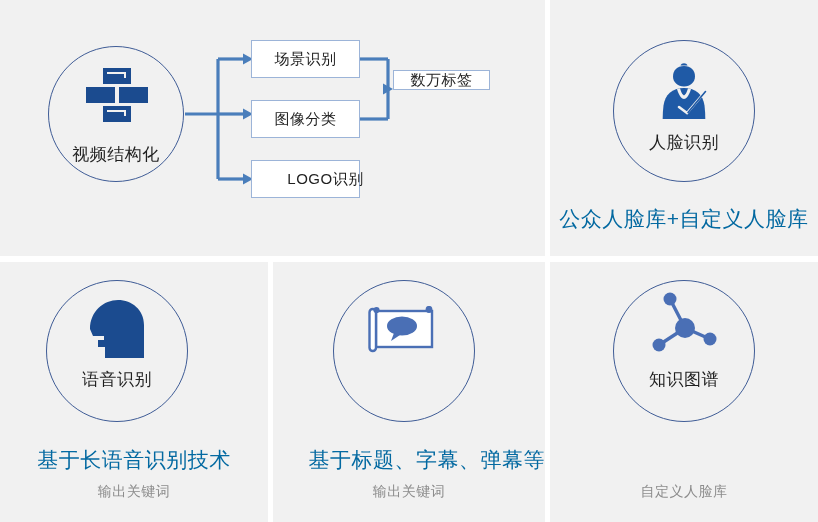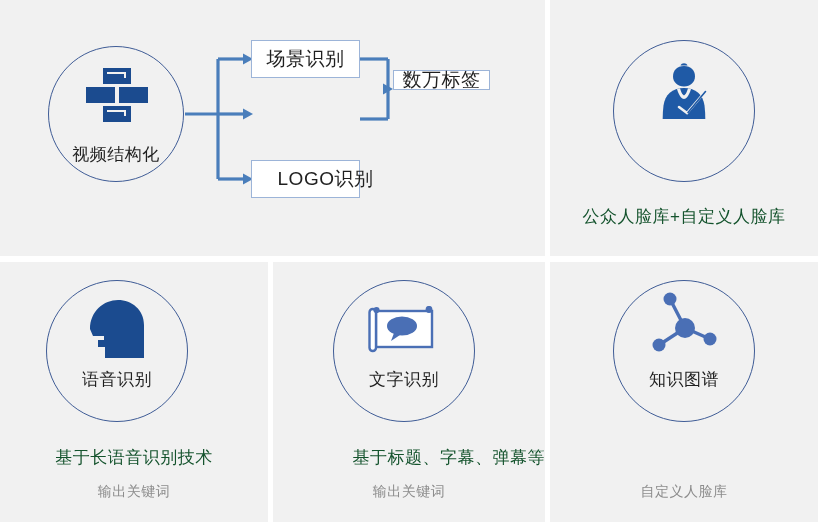--- a/index.html
+++ b/index.html
@@ -51,22 +51,22 @@
     display: flex;
     align-items: center;
     justify-content: center;
   }
 
   
   .caption-main {
     position: absolute;
     width: 100%;
     text-align: center;
-    color: #14532d;
-    font-size: 17px;
+    color: #0369a1;
+    font-size: 21px;
     letter-spacing: 0.5px;
     white-space: nowrap;
   }
   .caption-sub {
     position: absolute;
     width: 100%;
     text-align: center;
     color: #8c8c8c;
     font-size: 14px;
     font-weight: normal;
@@ -77,21 +77,21 @@
   
   .flow-box {
     position: absolute;
     background: #ffffff;
     border: 1.3px solid #9cb4d8;
     box-sizing: border-box;
     display: flex;
     align-items: center;
     justify-content: center;
     color: #1f1f1f;
-    font-size: 19px;
+    font-size: 15px;
     letter-spacing: 0.5px;
     white-space: nowrap;
   }
   .flow-svg {
     position: absolute;
     left: 0;
     top: 0;
     pointer-events: none;
   }
 </style>
@@ -158,20 +158,23 @@
 
       <g stroke="#4a7ebb" stroke-width="3.2" fill="none">
         <path d="M388 89 H383"></path>
       </g>
     </svg>
 
     <div class="flow-box" style="left:251px; top:40px; width:109px; height:38px;">
       <span>场景识别</span>
     </div>
 
+    <div class="flow-box" style="left:251px; top:100px; width:109px; height:38px;">
+      <span>图像分类</span>
+    </div>
 
     <div class="flow-box" style="left:251px; top:160px; width:109px; height:38px;padding-left:40px;">
       <span>LOGO识别</span>
     </div>
 
     <div class="flow-box" style="left:393px; top:70px; width:97px; height:20px;">
       <span>数万标签</span>
     </div>
   </div>
 
@@ -188,20 +191,21 @@
 
         <path d="M31 26 c-12 0 -19 7 -20.5 17.5 c-0.6 4.5 -0.8 9 -0.8 13.5 h42.6 c0 -4.5 -0.2 -9 -0.8 -13.5 C50 33 43 26 31 26 Z" fill="#1f5aa6"></path>
 
         <path d="M24 27 c2 7 5 10 7 10 c2 0 5 -3 7 -10 l-3 -0.7 c-1.5 5 -3 7 -4 7 c-1 0 -2.5 -2 -4 -7 Z" fill="#f1f1f1"></path>
 
         <path d="M51 31 L34 51 L26 45" stroke="#f1f1f1" stroke-width="2.6" fill="none" stroke-linecap="round"></path>
         <path d="M52.5 29.5 L35 50.5" stroke="#1f5aa6" stroke-width="1.6" fill="none" stroke-linecap="round"></path>
       </svg>
     </div>
 
+    <span class="circle-label" style="left:63px; top:131px; width:142px;">人脸识别</span>
 
     <span class="caption-main" style="left:0px; top:205px; width:268px;">公众人脸库+自定义人脸库</span>
   </div>
 
   <div class="panel" id="panel-speech">
 
     <div class="circle" style="left:46px; top:18px; width:142px; height:142px;"></div>
 
     <div class="icon-wrap" style="left:88px; top:36px; width:58px; height:62px;">
       <svg width="58" height="62" viewBox="0 0 58 62" xmlns="http://www.w3.org/2000/svg">
@@ -242,21 +246,20 @@
         <circle cx="12.5" cy="8" r="3.1" fill="#4a6fb5"></circle>
 
         <circle cx="65" cy="7.5" r="3.4" fill="#4a6fb5"></circle>
         <rect x="63.6" y="4" width="2.8" height="6" fill="#4a6fb5"></rect>
 
         <ellipse cx="38" cy="24" rx="15" ry="9.5" fill="#4a6fb5"></ellipse>
         <path d="M30 31 L27 39 L36 33 Z" fill="#4a6fb5"></path>
       </svg>
     </div>
 
-    <span class="circle-label" style="left:60px; top:106px; width:142px;">文字识别</span>
 
     <span class="caption-main" style="left:0px; top:184px; width:272px;text-align:right;">基于标题、字幕、弹幕等</span>
 
     <span class="caption-sub" style="left:0px; top:221px; width:272px;">输出关键词</span>
   </div>
 
   <div class="panel" id="panel-kg">
 
     <div class="circle" style="left:63px; top:18px; width:142px; height:142px;"></div>
 

